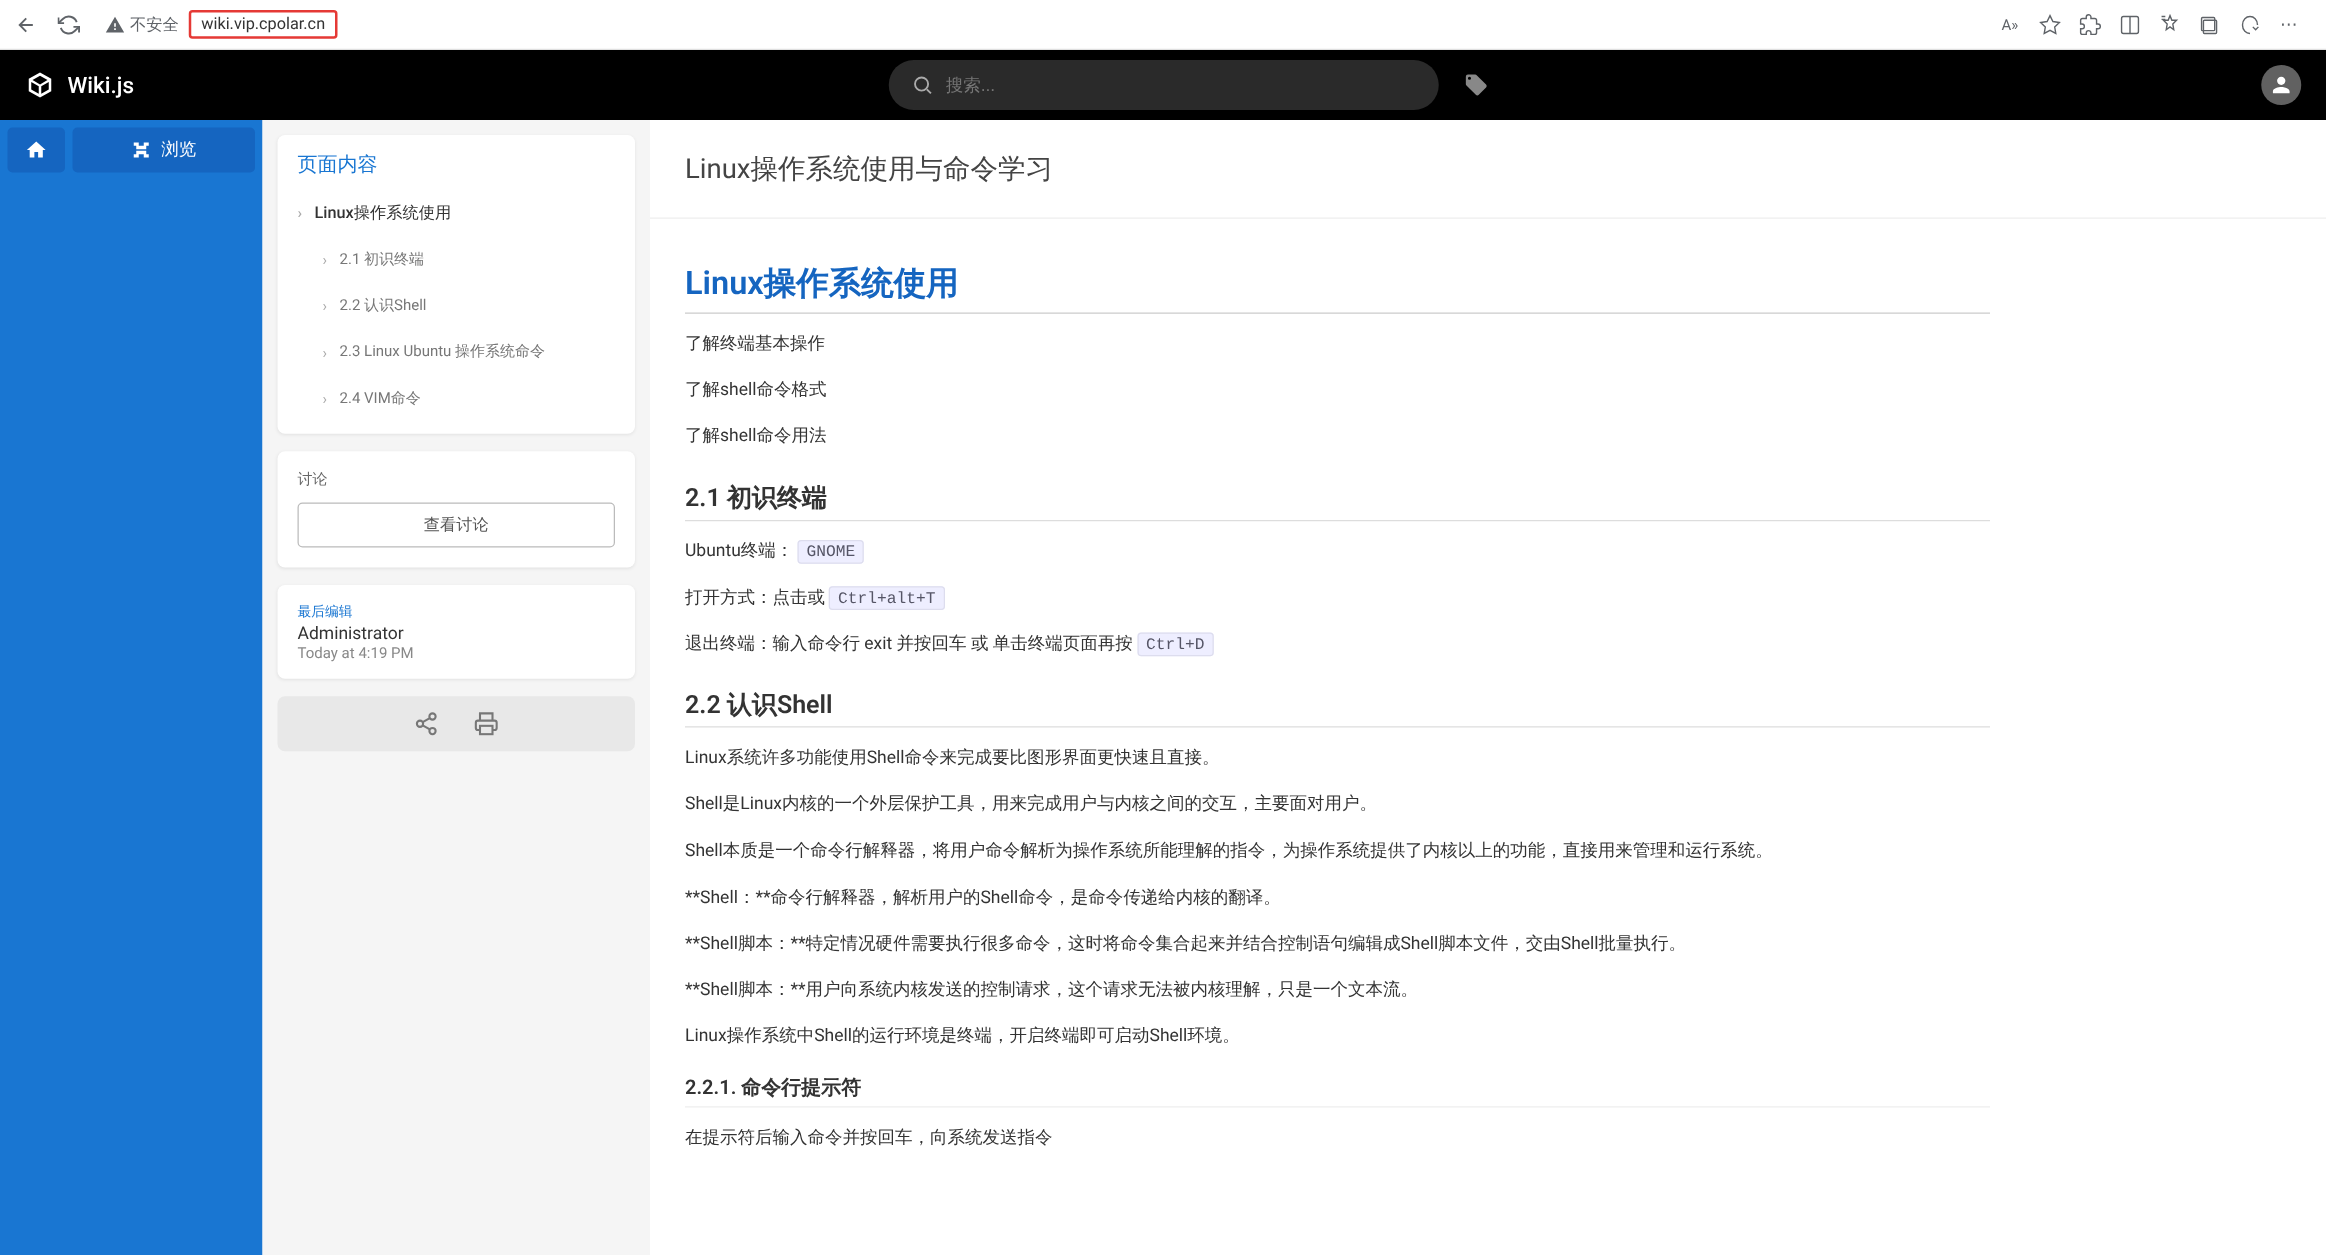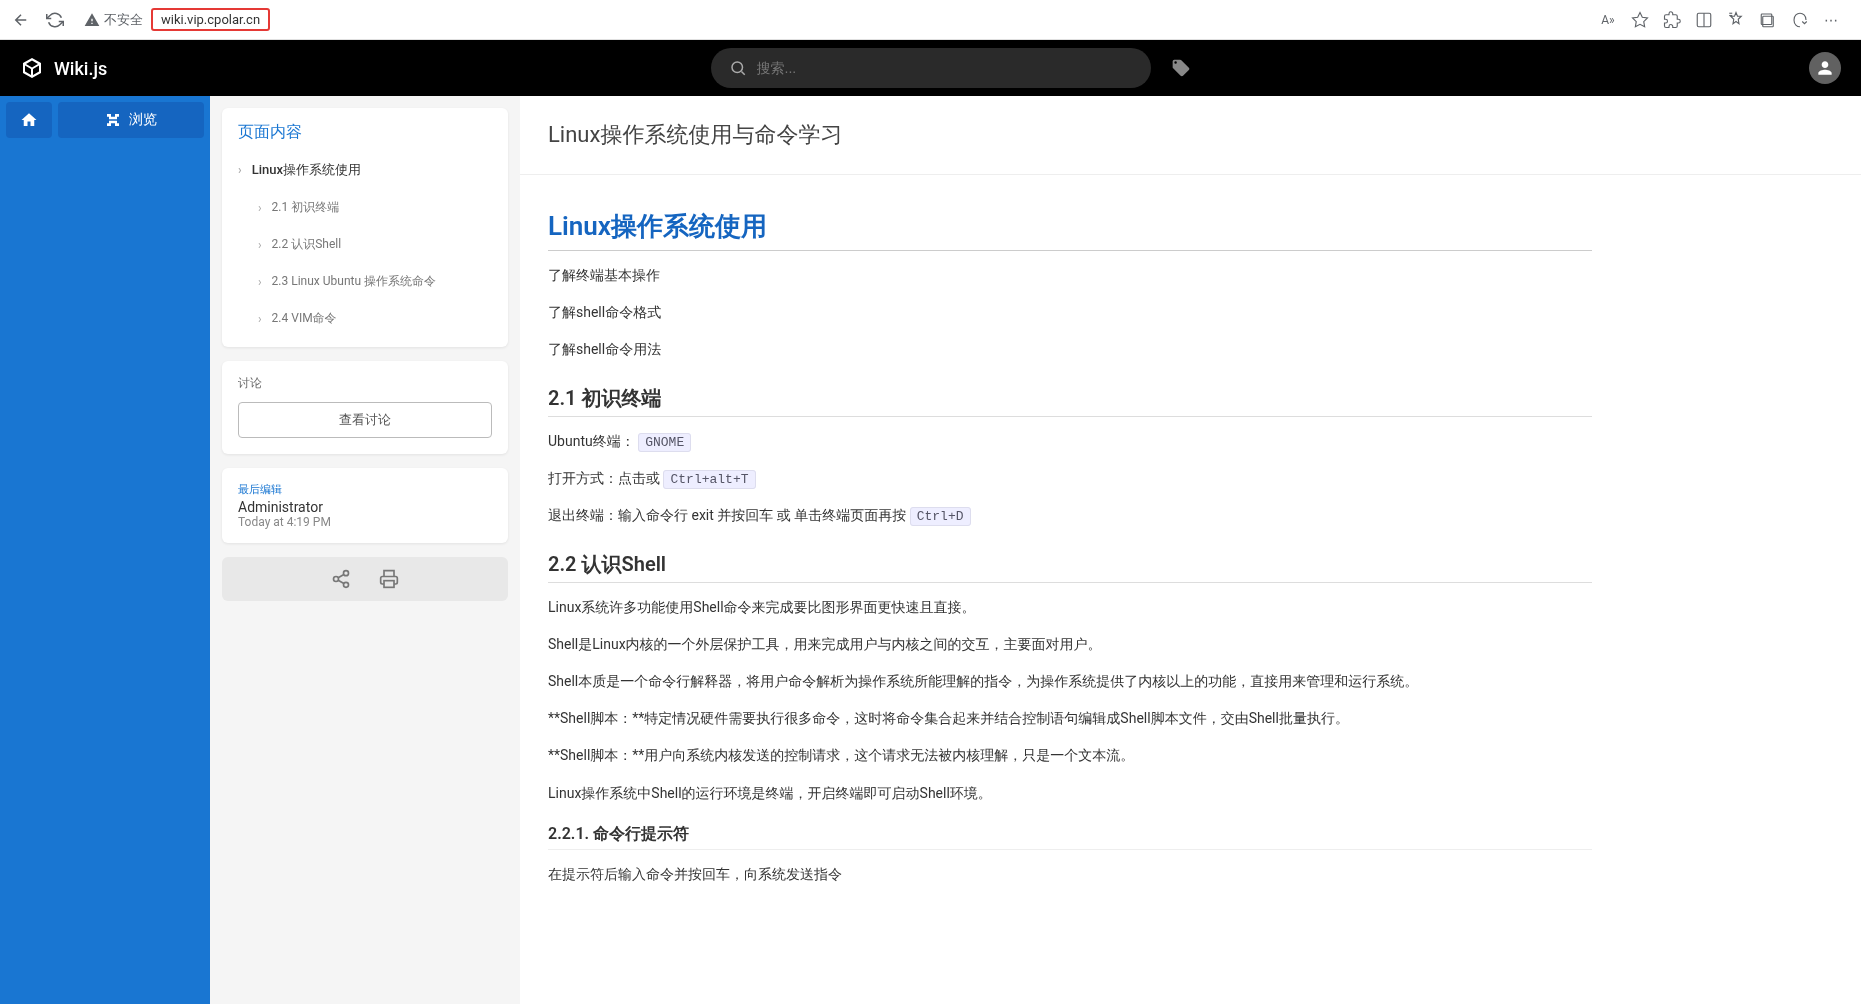--- a/index.html
+++ b/index.html
@@ -245,20 +245,21 @@
 
         <h2>2.1 初识终端</h2>
         <p><span>Ubuntu终端：</span> <span class="kbd">GNOME</span></p>
         <p><span>打开方式：点击或 </span><span class="kbd">Ctrl+alt+T</span></p>
         <p><span>退出终端：输入命令行 exit 并按回车 或 单击终端页面再按 </span><span class="kbd">Ctrl+D</span></p>
 
         <h2>2.2 认识Shell</h2>
         <p>Linux系统许多功能使用Shell命令来完成要比图形界面更快速且直接。</p>
         <p>Shell是Linux内核的一个外层保护工具，用来完成用户与内核之间的交互，主要面对用户。</p>
         <p>Shell本质是一个命令行解释器，将用户命令解析为操作系统所能理解的指令，为操作系统提供了内核以上的功能，直接用来管理和运行系统。</p>
+        <p>**Shell：**命令行解释器，解析用户的Shell命令，是命令传递给内核的翻译。</p>
         <p>**Shell脚本：**特定情况硬件需要执行很多命令，这时将命令集合起来并结合控制语句编辑成Shell脚本文件，交由Shell批量执行。</p>
         <p>**Shell脚本：**用户向系统内核发送的控制请求，这个请求无法被内核理解，只是一个文本流。</p>
         <p>Linux操作系统中Shell的运行环境是终端，开启终端即可启动Shell环境。</p>
 
         <h3>2.2.1. 命令行提示符</h3>
         <p>在提示符后输入命令并按回车，向系统发送指令</p>
       </div>
     </div>
   </div>
 </div>

